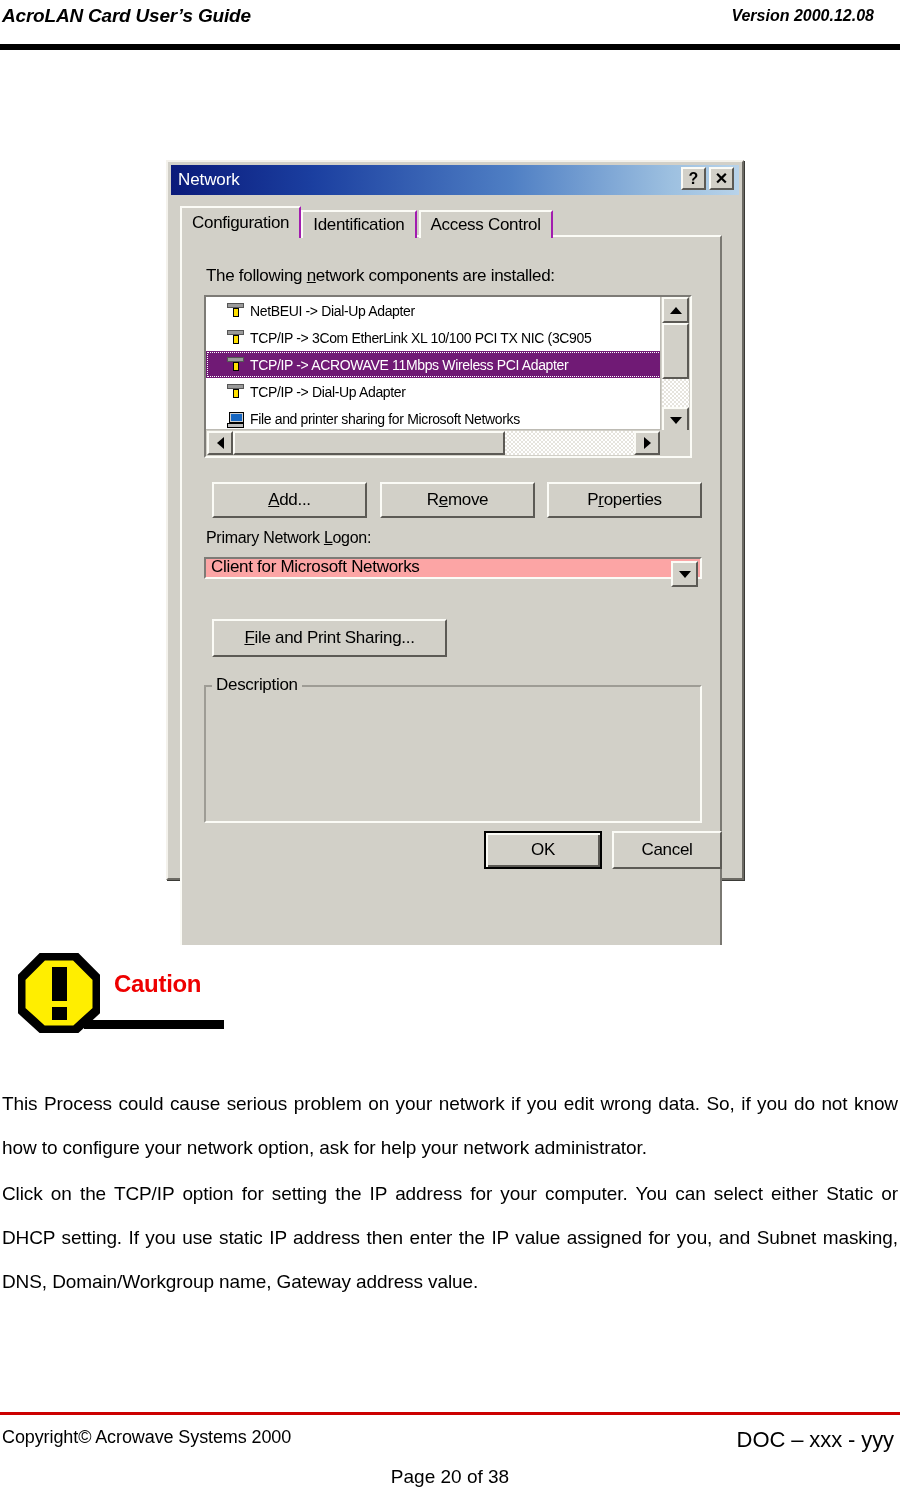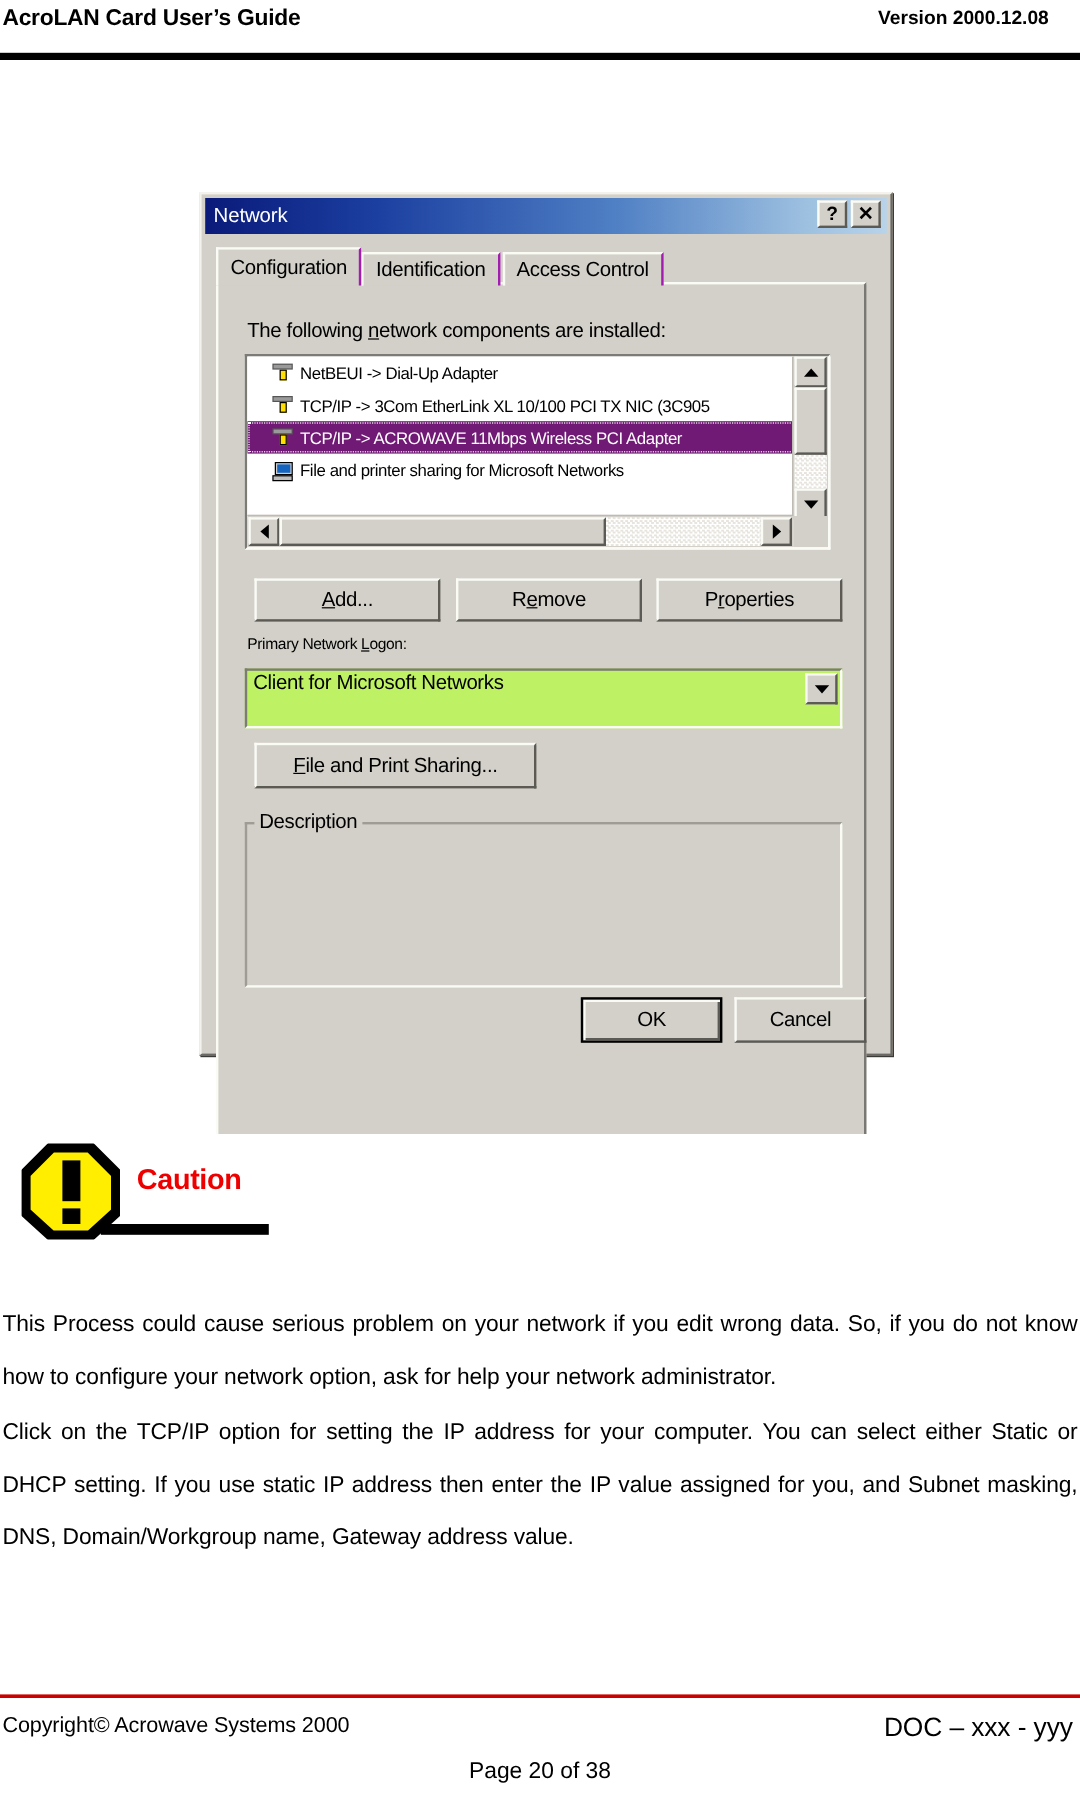--- a/index.html
+++ b/index.html
@@ -12,21 +12,21 @@
     background: #ffffff;
     font-family: "Liberation Sans", sans-serif;
     position: relative;
     overflow: hidden;
   }
 
   
   #page-header {
     position: absolute;
     left: 0; top: 0;
-    width: 880px; height: 50px;
+    width: 880px; height: 50px; font-style: italic;
   }
   #header-title {
     position: absolute;
     left: 2px; top: 5px;
     font-size: 19px;
     font-weight: bold;
     color: #000;
     letter-spacing: -0.2px;
   }
   #header-version {
@@ -304,36 +304,36 @@
     position: absolute;
     letter-spacing: -0.3px;
   }
   #btn-add     { left: 44px;  top: 320px; width: 155px; height: 36px; }
   #btn-remove  { left: 212px; top: 320px; width: 155px; height: 36px; }
   #btn-props   { left: 379px; top: 320px; width: 155px; height: 36px; }
 
   #logon-label {
     position: absolute;
     left: 38px; top: 367px;
-    font-size: 13px;
+    font-size: 16px;
     color: #000;
     letter-spacing: -0.3px;
   }
   #logon-combo {
     position: absolute;
     left: 36px; top: 395px;
-    width: 498px; height: 50px;
-    background: #bef264;
+    width: 498px; height: 22px;
+    background: #fca5a5;
     border-top: 2px solid #7d7b76;
     border-left: 2px solid #7d7b76;
     border-right: 2px solid #fbfbf6;
     border-bottom: 2px solid #fbfbf6;
     box-sizing: border-box;
     display: flex;
-    align-items: flex-start;
+    align-items: flex-end;
   }
   #logon-value {
     font-size: 17px;
     color: #000;
     margin-left: 5px;
     letter-spacing: -0.3px;
   }
   #logon-arrow {
     position: absolute;
     right: 2px; top: 2px;
@@ -494,20 +494,24 @@
         <span class="item-icon icon-proto"></span>
         <span>NetBEUI -&gt; Dial-Up Adapter</span>
       </div>
       <div class="list-item">
         <span class="item-icon icon-proto"></span>
         <span>TCP/IP -&gt; 3Com EtherLink XL 10/100 PCI TX NIC (3C905</span>
       </div>
       <div class="list-item selected">
         <span class="item-icon icon-proto"></span>
         <span>TCP/IP -&gt; ACROWAVE 11Mbps Wireless PCI Adapter</span>
+      </div>
+      <div class="list-item">
+        <span class="item-icon icon-proto"></span>
+        <span>TCP/IP -&gt; Dial-Up Adapter</span>
       </div>
       <div class="list-item">
         <span class="item-icon icon-pc">
             <span class="base"></span>
           </span>
         <span>File and printer sharing for Microsoft Networks</span>
       </div>
     </div>
 
     <div id="list-vscroll">

